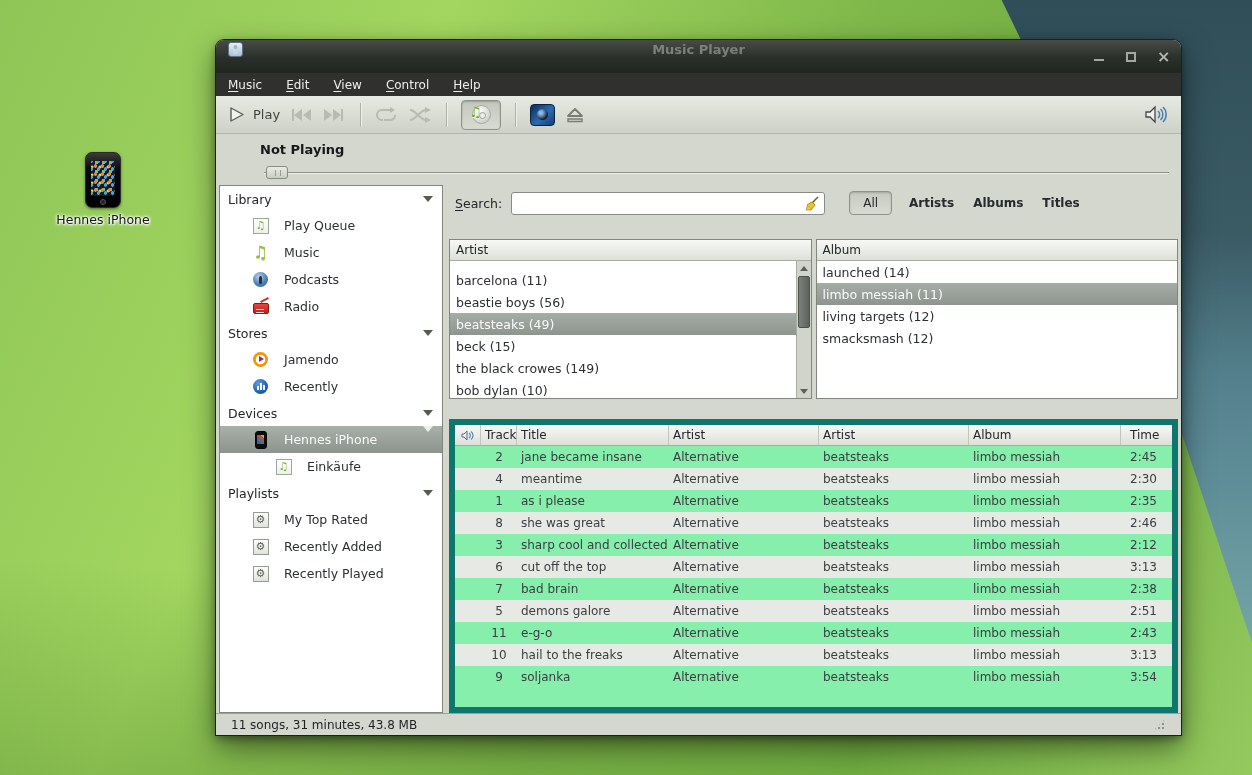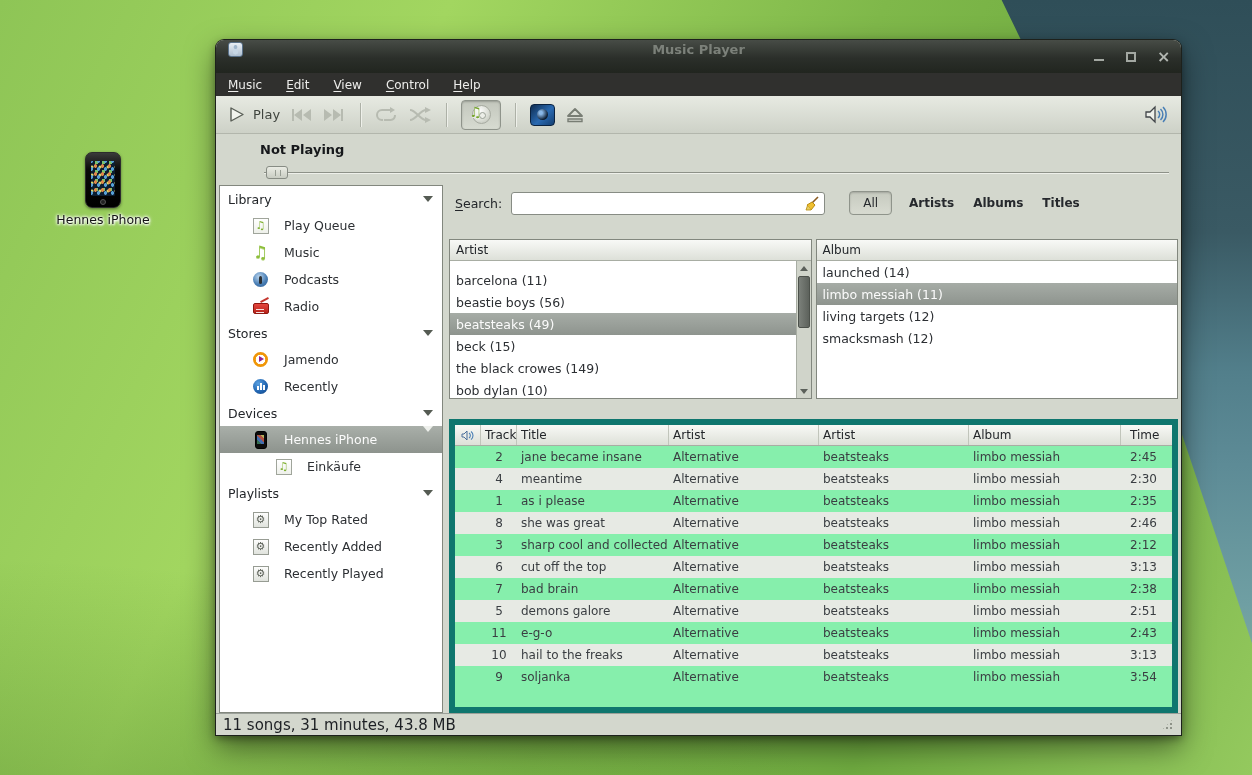--- a/index.html
+++ b/index.html
@@ -202,22 +202,22 @@
   .c-genre { width:150px; flex:none; }
   .c-artist { width:150px; flex:none; }
   .c-album { width:152px; flex:none; }
   .c-time { flex:1; padding-left:9px; }
   .th.c-time { border-right:none; }
   .tbody { flex:1; }
   .trow { height:22px; display:flex; font-size:12px; color:#3a3e42; }
   .trow:nth-child(even) { background:#e7eae4; }
 
   
-  .statusbar { height:22px; flex:none; display:flex; align-items:center; padding:0 7px;
-    background:#d3d7cd; border-top:1px solid #9ba099; font-size:15px; color:#1d2024; }
+  .statusbar { height:22px; flex:none; display:flex; align-items:center; padding:0 15px;
+    background:#d3d7cd; border-top:1px solid #9ba099; font-size:12px; color:#1d2024; }
   .grip { margin-left:auto; width:13px; height:13px;
     background-image:radial-gradient(circle,#8d9288 1px,transparent 1.4px);
     background-size:4px 4px; clip-path:polygon(100% 0,100% 100%,0 100%); }
 </style>
 </head>
 <body>
 
 <div class="wp-green"></div>
 <div class="wp-teal"></div>
 

